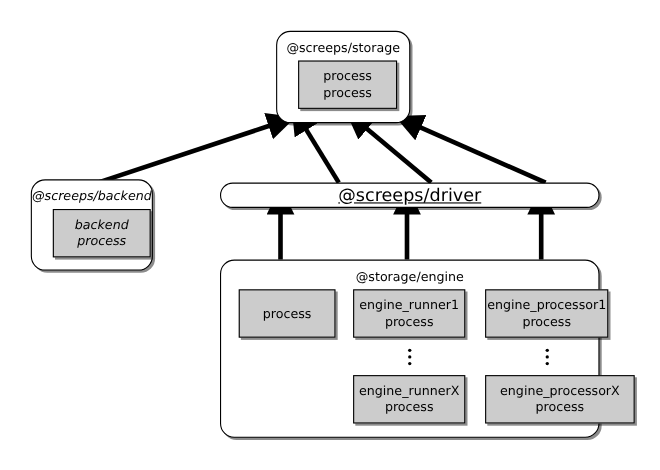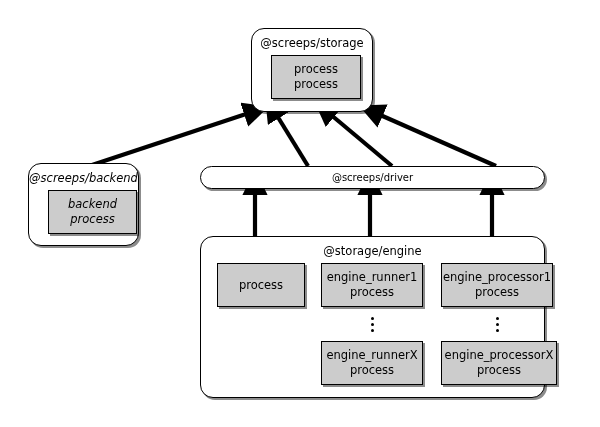--- a/index.html
+++ b/index.html
@@ -42,24 +42,25 @@
     box-sizing: border-box;
     background: #ffffff;
     border: 1.6px solid #000000;
     border-radius: 999px;
     box-shadow: 2px 2px 0 0 rgba(0,0,0,0.45);
     display: flex;
     align-items: center;
     justify-content: center;
   }
   .pill-title {
-    font-size: 10px;
+    font-size: 16px;
     color: #000000;
     line-height: 1;
     white-space: nowrap;
+    text-decoration: underline;
   }
   
   .proc {
     position: absolute;
     box-sizing: border-box;
     background: #cccccc;
     border: 1.4px solid #000000;
     box-shadow: 2px 2px 0 0 rgba(0,0,0,0.45);
     display: flex;
     flex-direction: column;
@@ -167,19 +168,19 @@
     <div class="vdots" style="left:290px; top:80px;">
       <i></i>
         <i></i>
         <i></i>
     </div>
 
     <div class="proc" style="left:120px; top:104px; width:102px; height:44px;text-align:center;">
       <span>engine_runnerX</span>
       <span>process</span>
     </div>
-    <div class="proc" style="left:240px; top:104px; width:116px; height:44px;">
+    <div class="proc" style="left:240px; top:104px; width:136px; height:44px;">
       <span>engine_processorX</span>
       <span>process</span>
     </div>
   </div>
 
 </div>
 
 </body></html>

